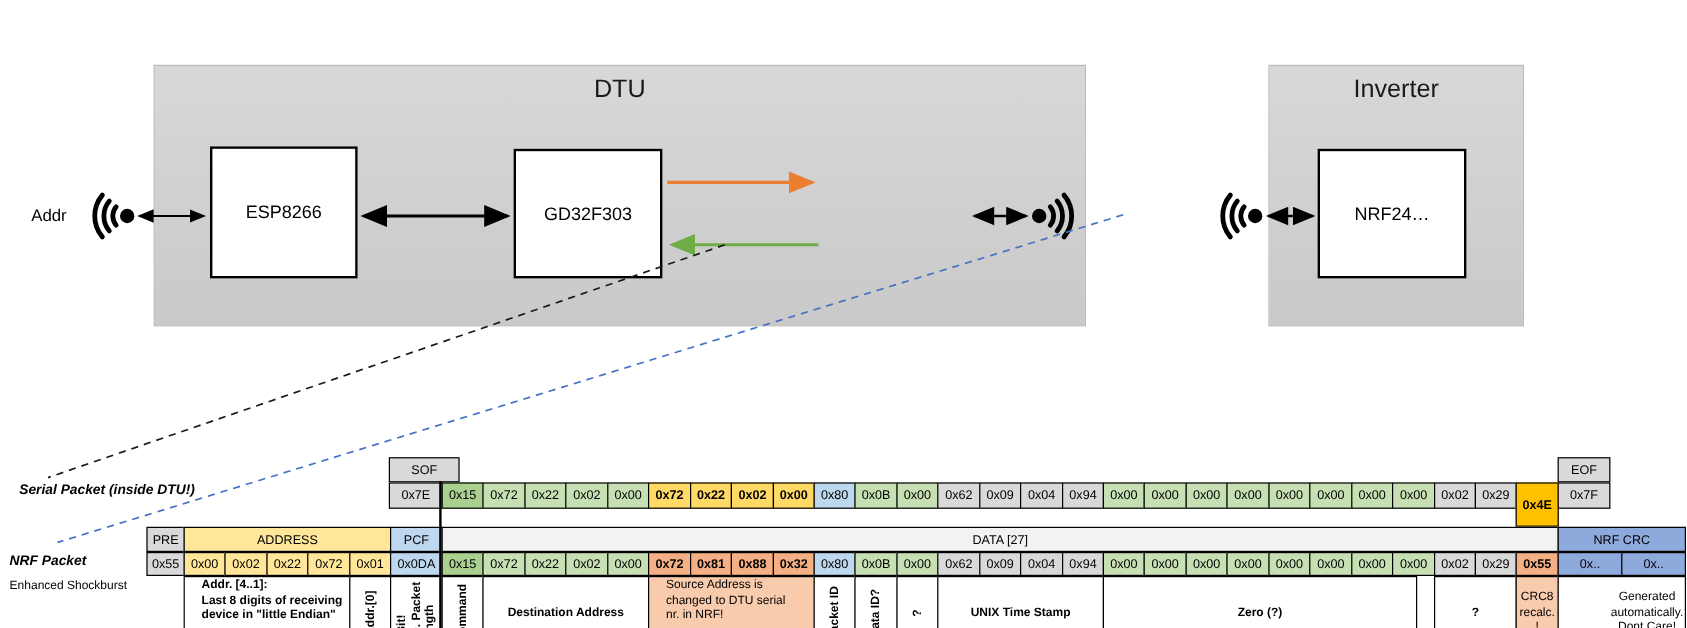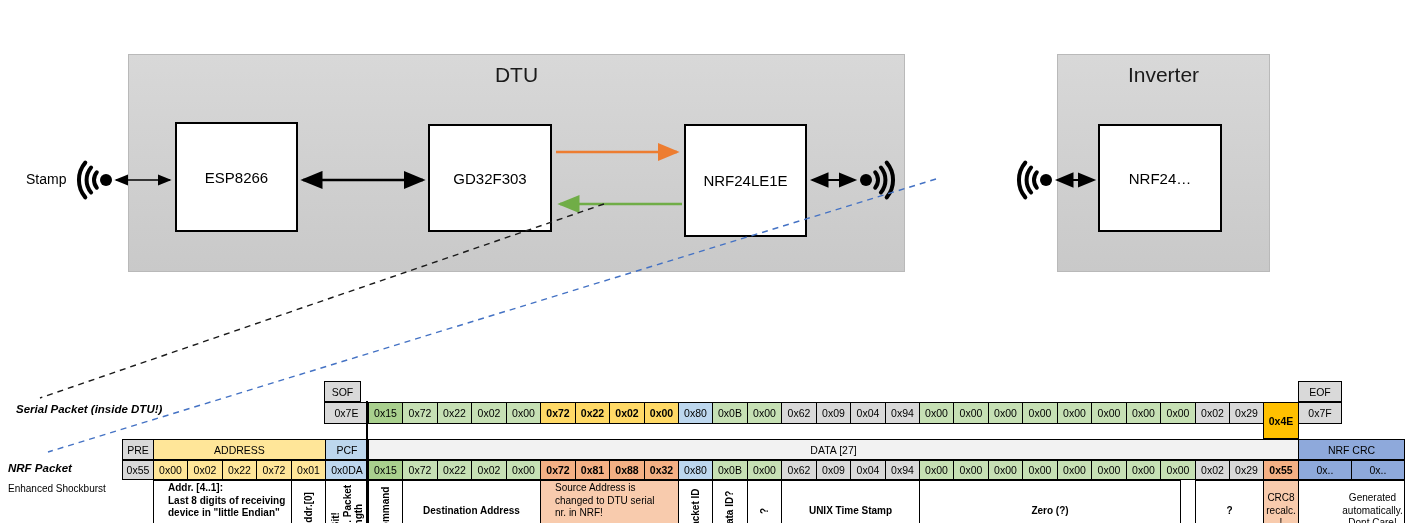--- a/index.html
+++ b/index.html
@@ -48,28 +48,25 @@
   <div class="grayblock" style="left:1057px;top:22px;width:213px;height:218px;">
     <div class="blocktitle">Inverter</div>
   </div>
 
   <div class="chip" style="left:175px;top:90px;width:123px;height:110px;">
     <span>ESP8266</span>
     </div>
   <div class="chip" style="left:428px;top:92px;width:124px;height:108px;">
     <span>GD32F303</span>
     </div>
-  <div class="chip" style="left:684px;top:92px;width:123px;height:113px;">
-    <span>NRF24LE1E</span>
-    </div>
   <div class="chip" style="left:1098px;top:92px;width:124px;height:108px;">
     <span>NRF24…</span>
     </div>
 
-  <div class="wifilabel">Stamp</div>
+  <div class="wifilabel">Addr</div>
 
   <svg class="layer" width="1406" height="523">
     <defs>
       <marker id="ab-e" markerWidth="9" markerHeight="8" refX="7.5" refY="3.5" orient="auto">
         <path d="M0,0 L8.5,3.5 L0,7 Z" fill="#000"></path>
         </marker>
       <marker id="ab-s" markerWidth="9" markerHeight="8" refX="1" refY="3.5" orient="auto">
         <path d="M8.5,0 L0,3.5 L8.5,7 Z" fill="#000"></path>
         </marker>
       <marker id="ao-e" markerWidth="9" markerHeight="8" refX="7.5" refY="3.5" orient="auto">
@@ -108,21 +105,21 @@
 
     <line x1="604" y1="172" x2="40" y2="366" stroke="#1a1a1a" stroke-width="1.4" stroke-dasharray="6 5"></line>
     <line x1="936" y1="147" x2="48" y2="420" stroke="#4472C4" stroke-width="1.4" stroke-dasharray="6 5"></line>
   </svg>
 
   <div class="tablelayer">
     <div class="pktlabel" style="left:16px;top:371px;">Serial Packet (inside DTU!)</div>
     <div class="pktlabel" style="left:8px;top:430px;">NRF Packet</div>
     <div class="sublabel" style="left:8px;top:451px;">Enhanced Shockburst</div>
     <div id="tbl">
-        <div class="hdr c-gray" style="left: 324px; top: 349px; width: 37px; height: 21px;">SOF</div>
+        <div class="hdr c-gray" style="left: 324px; top: 349px; width: 59px; height: 21px;">SOF</div>
         <div class="hdr c-gray" style="left: 1298px; top: 349px; width: 44px; height: 21px;">EOF</div>
         <div class="cell c-gray" style="left: 324px; top: 370px; width: 45px; height: 22px;">0x7E</div>
         <div class="cell c-green_dark" style="left: 368px; top: 370px; width: 35px; height: 22px;">0x15</div>
         <div class="cell c-green" style="left: 402px; top: 370px; width: 36px; height: 22px;">0x72</div>
         <div class="cell c-green" style="left: 437px; top: 370px; width: 35px; height: 22px;">0x22</div>
         <div class="cell c-green" style="left: 471px; top: 370px; width: 36px; height: 22px;">0x02</div>
         <div class="cell c-green" style="left: 506px; top: 370px; width: 35px; height: 22px;">0x00</div>
         <div class="cell c-yellow bold" style="left: 540px; top: 370px; width: 36px; height: 22px;">0x72</div>
         <div class="cell c-yellow bold" style="left: 575px; top: 370px; width: 35px; height: 22px;">0x22</div>
         <div class="cell c-yellow bold" style="left: 609px; top: 370px; width: 36px; height: 22px;">0x02</div>

